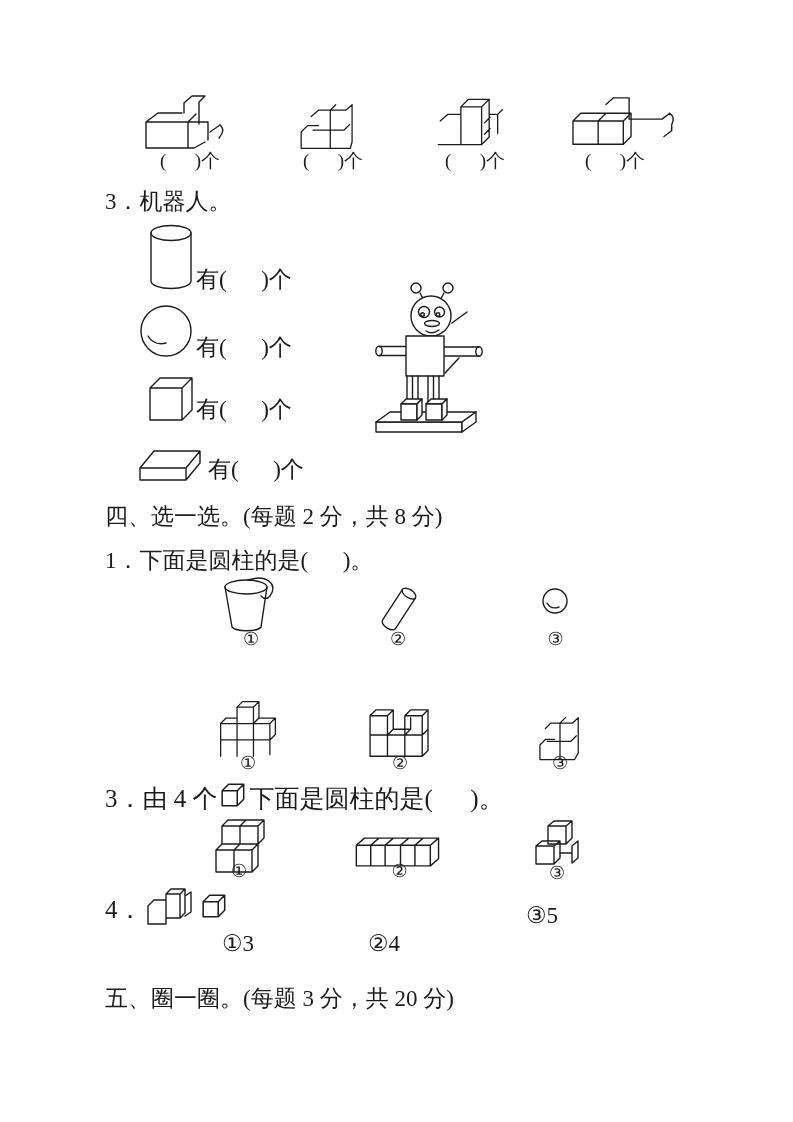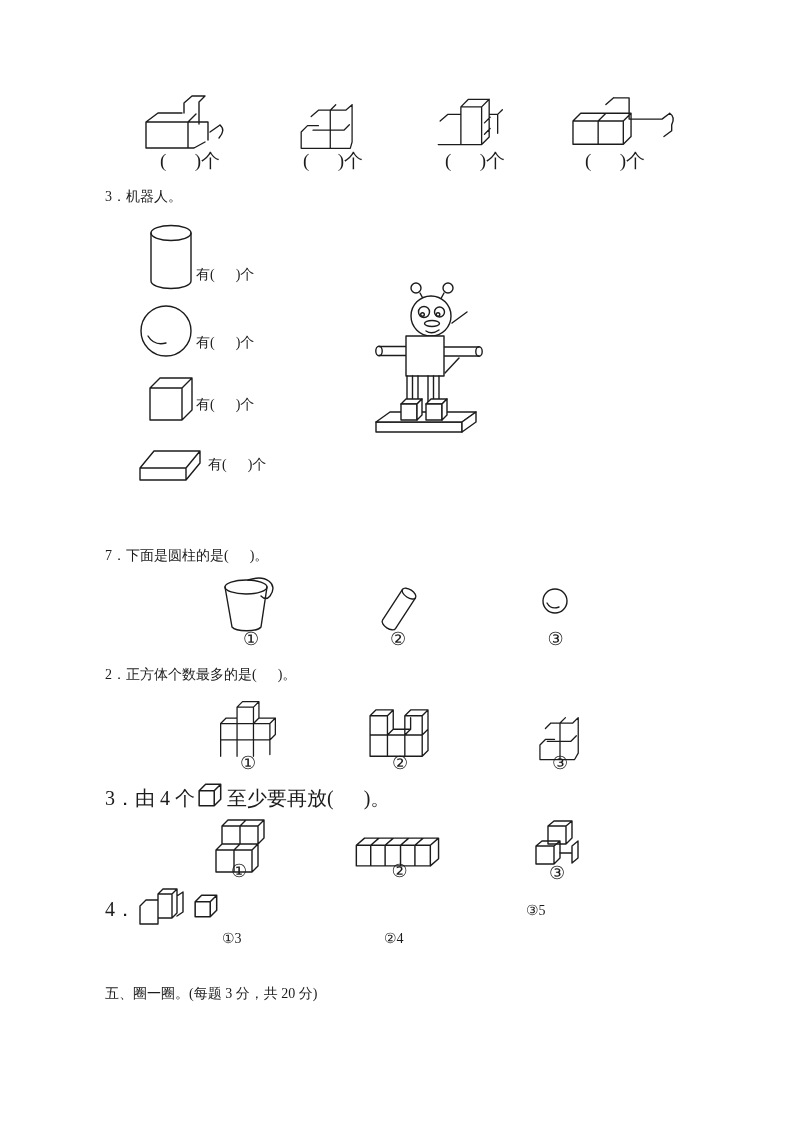--- a/index.html
+++ b/index.html
@@ -5,25 +5,25 @@
   html,body{margin:0;padding:0;background:#e8e8e8;}
   .page{
     position:relative;
     width:793px;height:1122px;
     margin:0 auto;
     background:#ffffff;
     font-family:"Liberation Serif","DejaVu Serif",serif;
     color:#1c1c1c;
     overflow:hidden;
   }
-  .t{position:absolute;font-size:14px;white-space:pre;line-height:1.25;}
+  .t{position:absolute;font-size:23px;white-space:pre;line-height:1.25;}
   .lbl{position:absolute;font-size:19px;white-space:pre;text-align:center;}
   .optlbl{position:absolute;font-size:18px;text-align:center;}
   .fig{position:absolute;}
-  .inline-line{position:absolute;display:flex;align-items:center;font-size:20px;white-space:pre;justify-content:center;}
+  .inline-line{position:absolute;display:flex;align-items:center;font-size:25px;white-space:pre;justify-content:center;}
   .inline-line svg{flex:0 0 auto;}
   svg path, svg circle, svg ellipse, svg rect, svg polygon{
     stroke:#1c1c1c;stroke-width:1.4;fill:none;
     stroke-linecap:round;stroke-linejoin:round;
   }
   .wf{fill:#ffffff;}
 </style>
 </head>
 <body>
 
@@ -96,22 +96,23 @@
     <path class="wf" d="M8 150 L22 140 H108 L94 150 Z"></path>
     <path class="wf" d="M94 150 L108 140 V150 L94 160 Z"></path>
     <path class="wf" d="M33 132 L38 127 H54 L49 132 Z"></path>
     <rect class="wf" x="33" y="132" width="16" height="16"></rect>
     <path class="wf" d="M49 132 L54 127 V143 L49 148 Z"></path>
     <path class="wf" d="M58 132 L63 127 H79 L74 132 Z"></path>
     <rect class="wf" x="58" y="132" width="16" height="16"></rect>
     <path class="wf" d="M74 132 L79 127 V143 L74 148 Z"></path>
   </svg>
 
+  <div class="t" style="left:105px;top:503px">四、选一选。(每题 2 分，共 8 分)</div>
 
-  <div class="t" style="left:105px;top:547px">7．下面是圆柱的是(      )。</div>
+  <div class="t" style="left:105px;top:547px">1．下面是圆柱的是(      )。</div>
 
   <svg class="fig" style="left:220px;top:576px" width="62" height="58" viewBox="0 0 62 58">
     <ellipse cx="26" cy="11" rx="21" ry="7"></ellipse>
     <path d="M5 11 L12 51 M47 11 L41 51 M12 51 A15 5 0 0 0 41 51 M28 4 C46 -2 59 8 50 20 Q46 25 41 20"></path>
   </svg>
   <div class="optlbl" style="left:220px;top:628px;width:62px">①</div>
 
   <svg class="fig" style="left:378px;top:580px" width="42" height="58" viewBox="0 0 42 60">
     <g transform="rotate(33 21 30)">
       <ellipse cx="21" cy="11" rx="8" ry="4.2"></ellipse>
@@ -119,21 +120,20 @@
     </g>
   </svg>
   <div class="optlbl" style="left:368px;top:628px;width:60px">②</div>
 
   <svg class="fig" style="left:540px;top:586px" width="30" height="30" viewBox="0 0 30 30">
     <circle cx="15" cy="15" r="12"></circle>
     <path d="M7 17 Q11 24 19 21"></path>
   </svg>
   <div class="optlbl" style="left:528px;top:628px;width:55px">③</div>
 
-  <div class="t" style="left:105px;top:666px">2．正方体个数最多的是(      )。</div>
 
   <svg class="fig" style="left:208px;top:698px" width="80" height="62" viewBox="0 0 80 68">
     <path d="M28 10 H46 V28 M28 10 V28 M28 10 L34 4 H52 L46 10 M52 4 V22 L46 28 M10 28 H64 M10 46 H64 M10 28 V46 M28 28 V46 M46 28 V46 M64 28 V46 M10 46 V64 M28 46 V64 M46 46 V64 M64 46 V62 M10 28 L16 22 H28 M46 28 L52 22 H70 M70 22 L64 28 M64 28 L70 22 V40 L64 46"></path>
   </svg>
   <div class="optlbl" style="left:208px;top:752px;width:80px">①</div>
 
   <svg class="fig" style="left:365px;top:708px" width="70" height="56" viewBox="0 0 70 58">
     <path d="M4 28 H58 M4 28 V50 H58 V28 M22 28 V50 M40 28 V50 M58 28 L64 22 V44 L58 50 M4 8 H22 V28 M4 8 V28 M4 8 L10 2 H28 L22 8 M28 2 V22 L22 28 M40 8 H58 V28 M40 8 V28 M40 8 L46 2 H64 L58 8 M64 2 V22 L58 28 M22 28 L28 22 H46 M46 22 L40 28 M28 22 V10 M46 22 V10"></path>
   </svg>
   <div class="optlbl" style="left:365px;top:752px;width:70px">②</div>
@@ -141,21 +141,21 @@
   <svg class="fig" style="left:530px;top:703px" width="60" height="62" viewBox="0 0 60 68">
     <path d="M8 62 H46 M8 62 V46 L14 40 H24 M30 62 V22 M20 22 H44 M20 22 L14 28 M44 22 L50 16 M50 16 V55 M46 62 L50 55 M16 42 H42 M42 42 L48 36 M30 22 L36 16"></path>
   </svg>
   <div class="optlbl" style="left:530px;top:752px;width:60px">③</div>
 
   <div class="inline-line" style="left:105px;top:781px;height:34px">
     <span>3．由 4 个</span>
     <svg width="28" height="26" viewBox="0 0 26 24" style="margin:0 2px 6px 2px">
       <path d="M2 8 H16 V22 H2 Z M2 8 L8 2 H22 L16 8 M22 2 V16 L16 22"></path>
     </svg>
-    <span>至少要再放(      )。</span>
+    <span>下面是圆柱的是(      )。</span>
   </div>
 
   <svg class="fig" style="left:208px;top:818px" width="62" height="60" viewBox="0 0 62 60">
     <path d="M8 32 H44 M8 32 V54 H44 V32 M26 32 V54 M8 32 L14 26 H50 M26 32 L32 26 M44 32 L50 26 V48 L44 54 M14 8 H50 M14 8 V26 M32 8 V26 M50 8 V26 M14 26 H50 M14 8 L20 2 H56 M32 8 L38 2 M50 8 L56 2 V20 L50 26"></path>
   </svg>
   <div class="optlbl" style="left:208px;top:860px;width:62px">①</div>
 
   <svg class="fig" style="left:352px;top:833px" width="95" height="37" viewBox="0 0 92 36">
     <path d="M4 12 H76 M4 12 V32 H76 V12 M18 12 V32 M32 12 V32 M47 12 V32 M61 12 V32 M4 12 L12 5 H84 L76 12 M18 12 L26 5 M32 12 L40 5 M47 12 L55 5 M61 12 L69 5 M84 5 V25 L76 32"></path>
   </svg>
@@ -172,18 +172,18 @@
     <span>4．</span>
     <svg width="54" height="46" viewBox="0 0 54 46" style="margin:0 1px 4px 1px">
       <path d="M4 22 L10 16 H22 M4 22 V40 H22 M22 16 V40 M22 10 H36 M22 10 V16 M36 10 V34 M22 34 H36 M22 10 L27 5 H41 L36 10 M41 5 V29 L36 34 M41 12 L47 8 V28 L41 32"></path>
     </svg>
     <svg width="28" height="26" viewBox="0 0 26 24" style="margin:0 2px 6px 2px">
       <path d="M2 8 H16 V22 H2 Z M2 8 L8 2 H22 L16 8 M22 2 V16 L16 22"></path>
     </svg>
   </div>
 
   <div class="t" style="left:222px;top:930px">①3</div>
-  <div class="t" style="left:384px;top:930px">②4</div>
+  <div class="t" style="left:368px;top:930px">②4</div>
   <div class="t" style="left:526px;top:902px">③5</div>
 
   <div class="t" style="left:105px;top:985px">五、圈一圈。(每题 3 分，共 20 分)</div>
 
 </div>
 
 </body></html>

